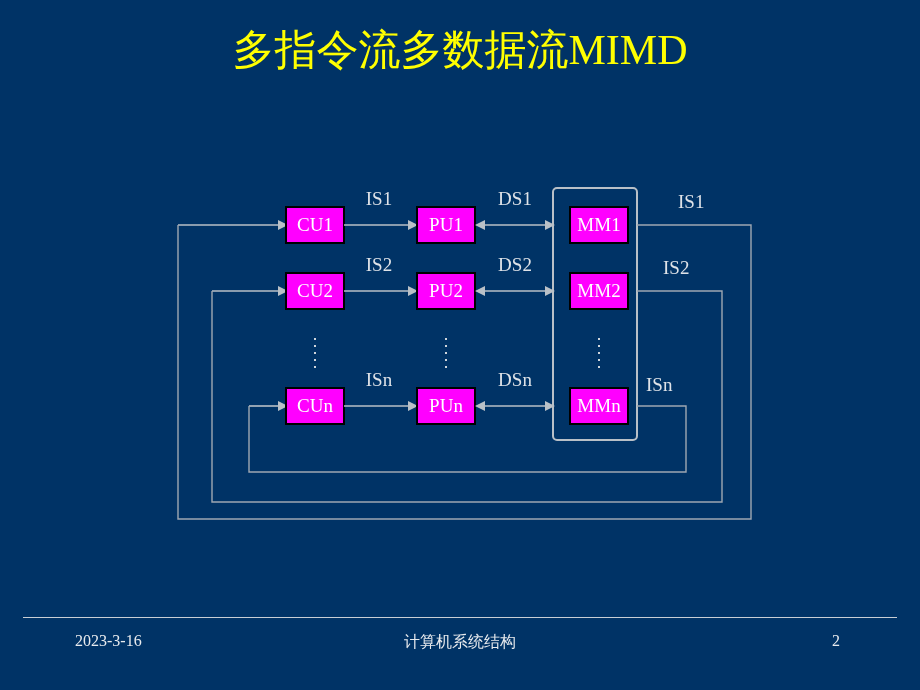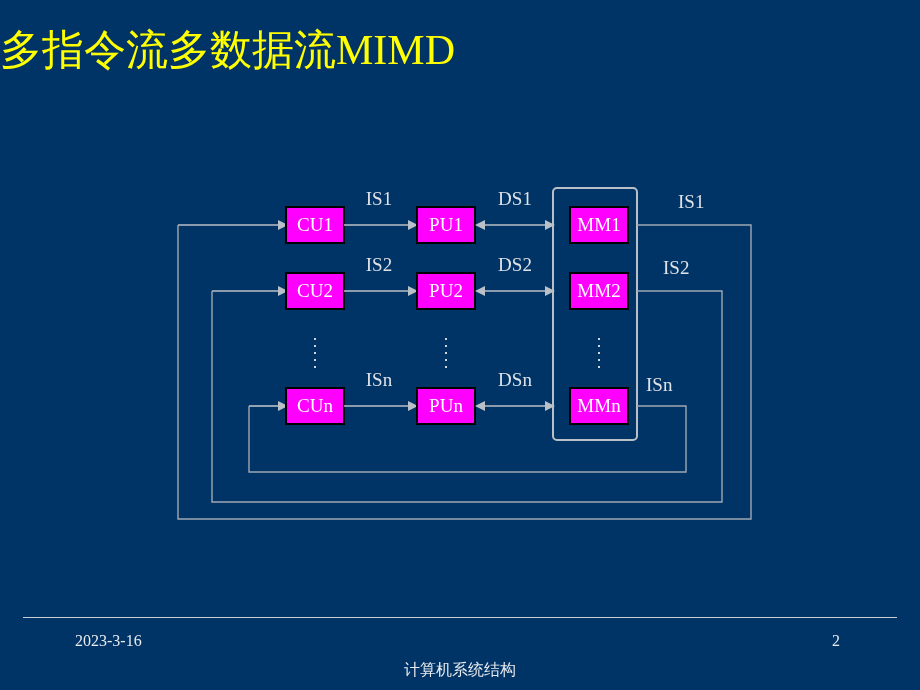--- a/index.html
+++ b/index.html
@@ -19,21 +19,21 @@
     left: 0; top: 0;
     width: 920px;
     height: 690px;
     background: #003366;
   }
   #slide-title {
     position: absolute;
     left: 0;
     top: 22px;
     width: 920px;
-    text-align: left;
+    text-align: center;
     color: #ffff00;
     font-size: 42px;
     font-family: "Liberation Serif", serif;
     letter-spacing: 0px;
     white-space: nowrap;
   }
   #diagram {
     position: absolute;
     left: 0;
     top: 0;
@@ -84,21 +84,21 @@
   }
   .footer-text {
     position: absolute;
     top: 632px;
     color: #e8ebee;
     font-size: 16px;
     font-family: "Liberation Serif", serif;
     white-space: nowrap;
   }
   #footer-date { left: 75px; }
-  #footer-center { left: 0; width: 920px; text-align: center; margin-top: 28px; }
+  #footer-center { left: 0; width: 920px; text-align: center; }
   #footer-page { left: 0; width: 920px; text-align: right; padding-right: 80px; box-sizing: border-box; }
 </style>
 </head>
 <body>
 
 <div id="slide">
 
   <div id="slide-title">多指令流多数据流MIMD</div>
 
   <svg id="diagram" width="920" height="600">

